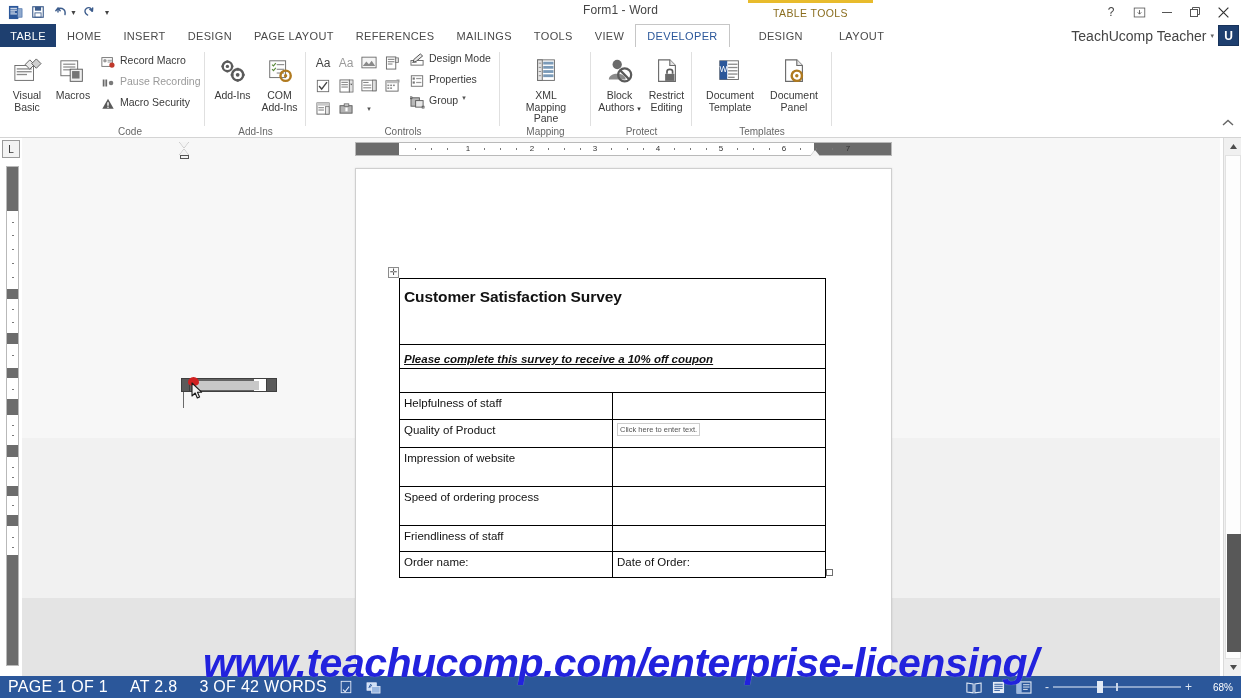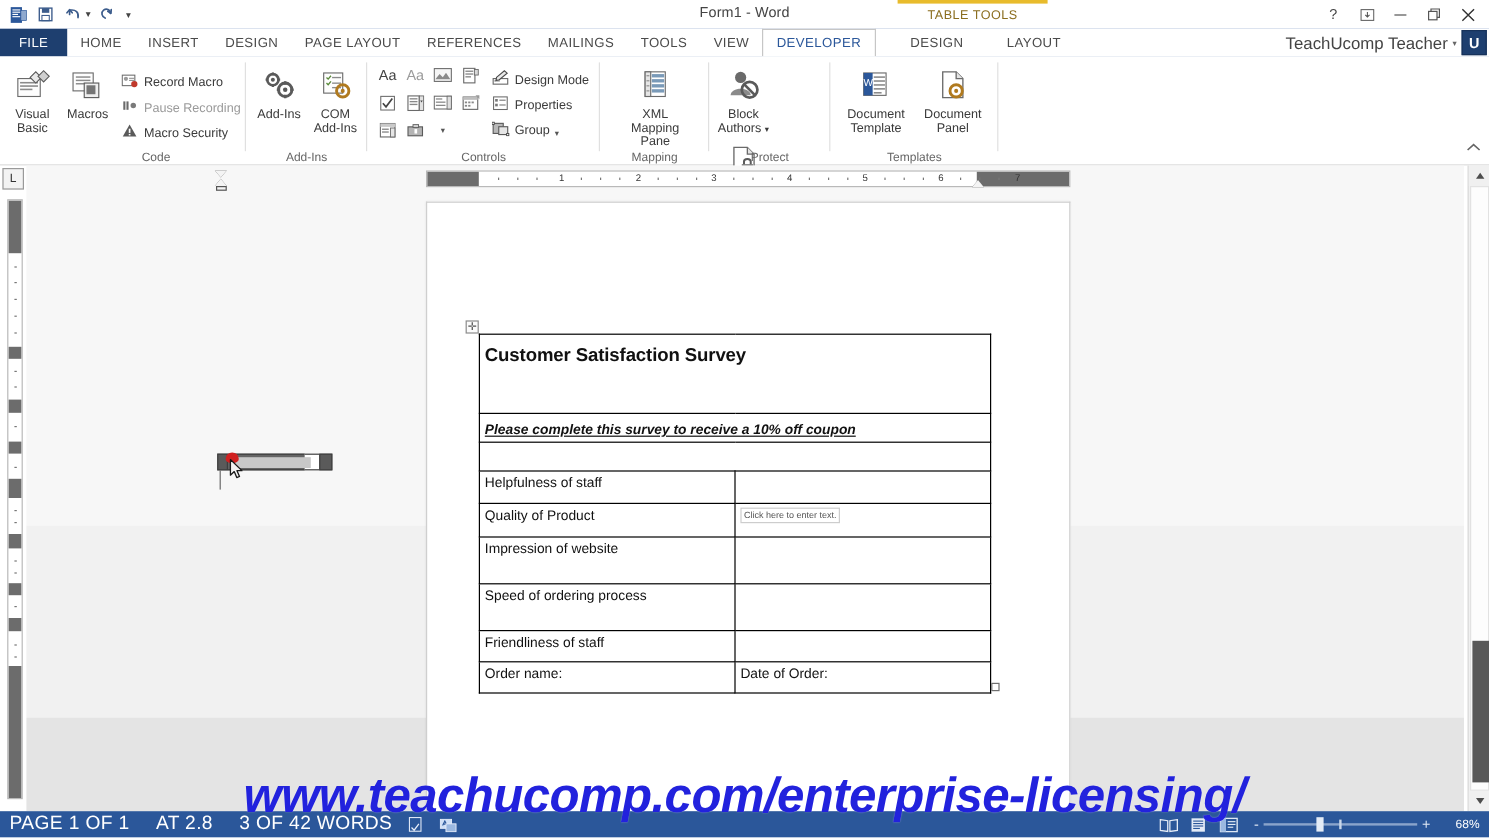--- a/index.html
+++ b/index.html
@@ -98,21 +98,21 @@
 
   .big-btn {
     display: flex; flex-direction: column; align-items: center; justify-content: flex-start;
     width: 58px; padding-top: 4px;
   }
   .big-btn .ico { height: 34px; display: flex; align-items: center; justify-content: center; }
   .big-btn .cap {
     font-size: 10.5px; color: #3a3a3a; text-align: center; line-height: 11.5px; margin-top: 1px;
   }
   .small-row {
-    display: flex; align-items: flex-end; gap: 4px; height: 21px;
+    display: flex; align-items: flex-start; gap: 4px; height: 21px;
   }
   .small-row .cap { font-size: 10.5px; color: #3a3a3a; white-space: nowrap; }
   .small-ico { width: 16px; height: 16px; display: flex; align-items: center; justify-content: center; }
 
   .ctrl-grid { display: grid; grid-template-columns: repeat(4, 22px); grid-auto-rows: 22px; gap: 1px; }
   .ctrl-cell {
     width: 22px; height: 21px; display: flex; align-items: center; justify-content: center;
     font-size: 10px; color: #555;
   }
 
@@ -330,21 +330,21 @@
       <div class="win-btn close">
         <svg width="13" height="13" viewBox="0 0 12 12">
             <path d="M1.5 1.5 L10.5 10.5 M10.5 1.5 L1.5 10.5" stroke="#333" stroke-width="1.1"></path>
           </svg>
       </div>
     </div>
   </div>
 
   <div class="tabstrip">
     <div class="right-bg"></div>
-    <div class="tab-file">FILE</div>
+    <div class="tab-file">TABLE</div>
     <div class="tabs">
       <div class="tab">HOME</div>
       <div class="tab">INSERT</div>
       <div class="tab">DESIGN</div>
       <div class="tab">PAGE LAYOUT</div>
       <div class="tab">REFERENCES</div>
       <div class="tab">MAILINGS</div>
       <div class="tab">TOOLS</div>
       <div class="tab">VIEW</div>
       <div class="tab active">DEVELOPER</div>
@@ -610,21 +610,21 @@
               </svg>
           </div>
           <div class="cap">XML Mapping<br>Pane</div>
         </div>
       </div>
       <div class="glabel">Mapping</div>
       <div class="gsep"></div>
     </div>
 
     <div class="rgroup" style="left:591px; width:101px;">
-      <div style="position:absolute; left:5px; top:4px; display:flex;flex-direction:column;">
+      <div style="position:absolute; left:5px; top:4px; display:flex;">
         <div class="big-btn" style="width:47px;">
           <div class="ico">
             <svg width="30" height="28" viewBox="0 0 32 30">
                 <circle cx="13" cy="7" r="5" fill="#6a6a6a"></circle>
                 <path d="M4 23 C4 15 22 15 22 23 Z" fill="#8a8a8a"></path>
                 <circle cx="21" cy="18" r="7" fill="none" stroke="#5a5a5a" stroke-width="2.4"></circle>
                 <path d="M16 13 L26 23" stroke="#5a5a5a" stroke-width="2.4"></path>
               </svg>
           </div>
           <div class="cap">Block<br>Authors <span style="font-size:7px;">▾</span></div>

